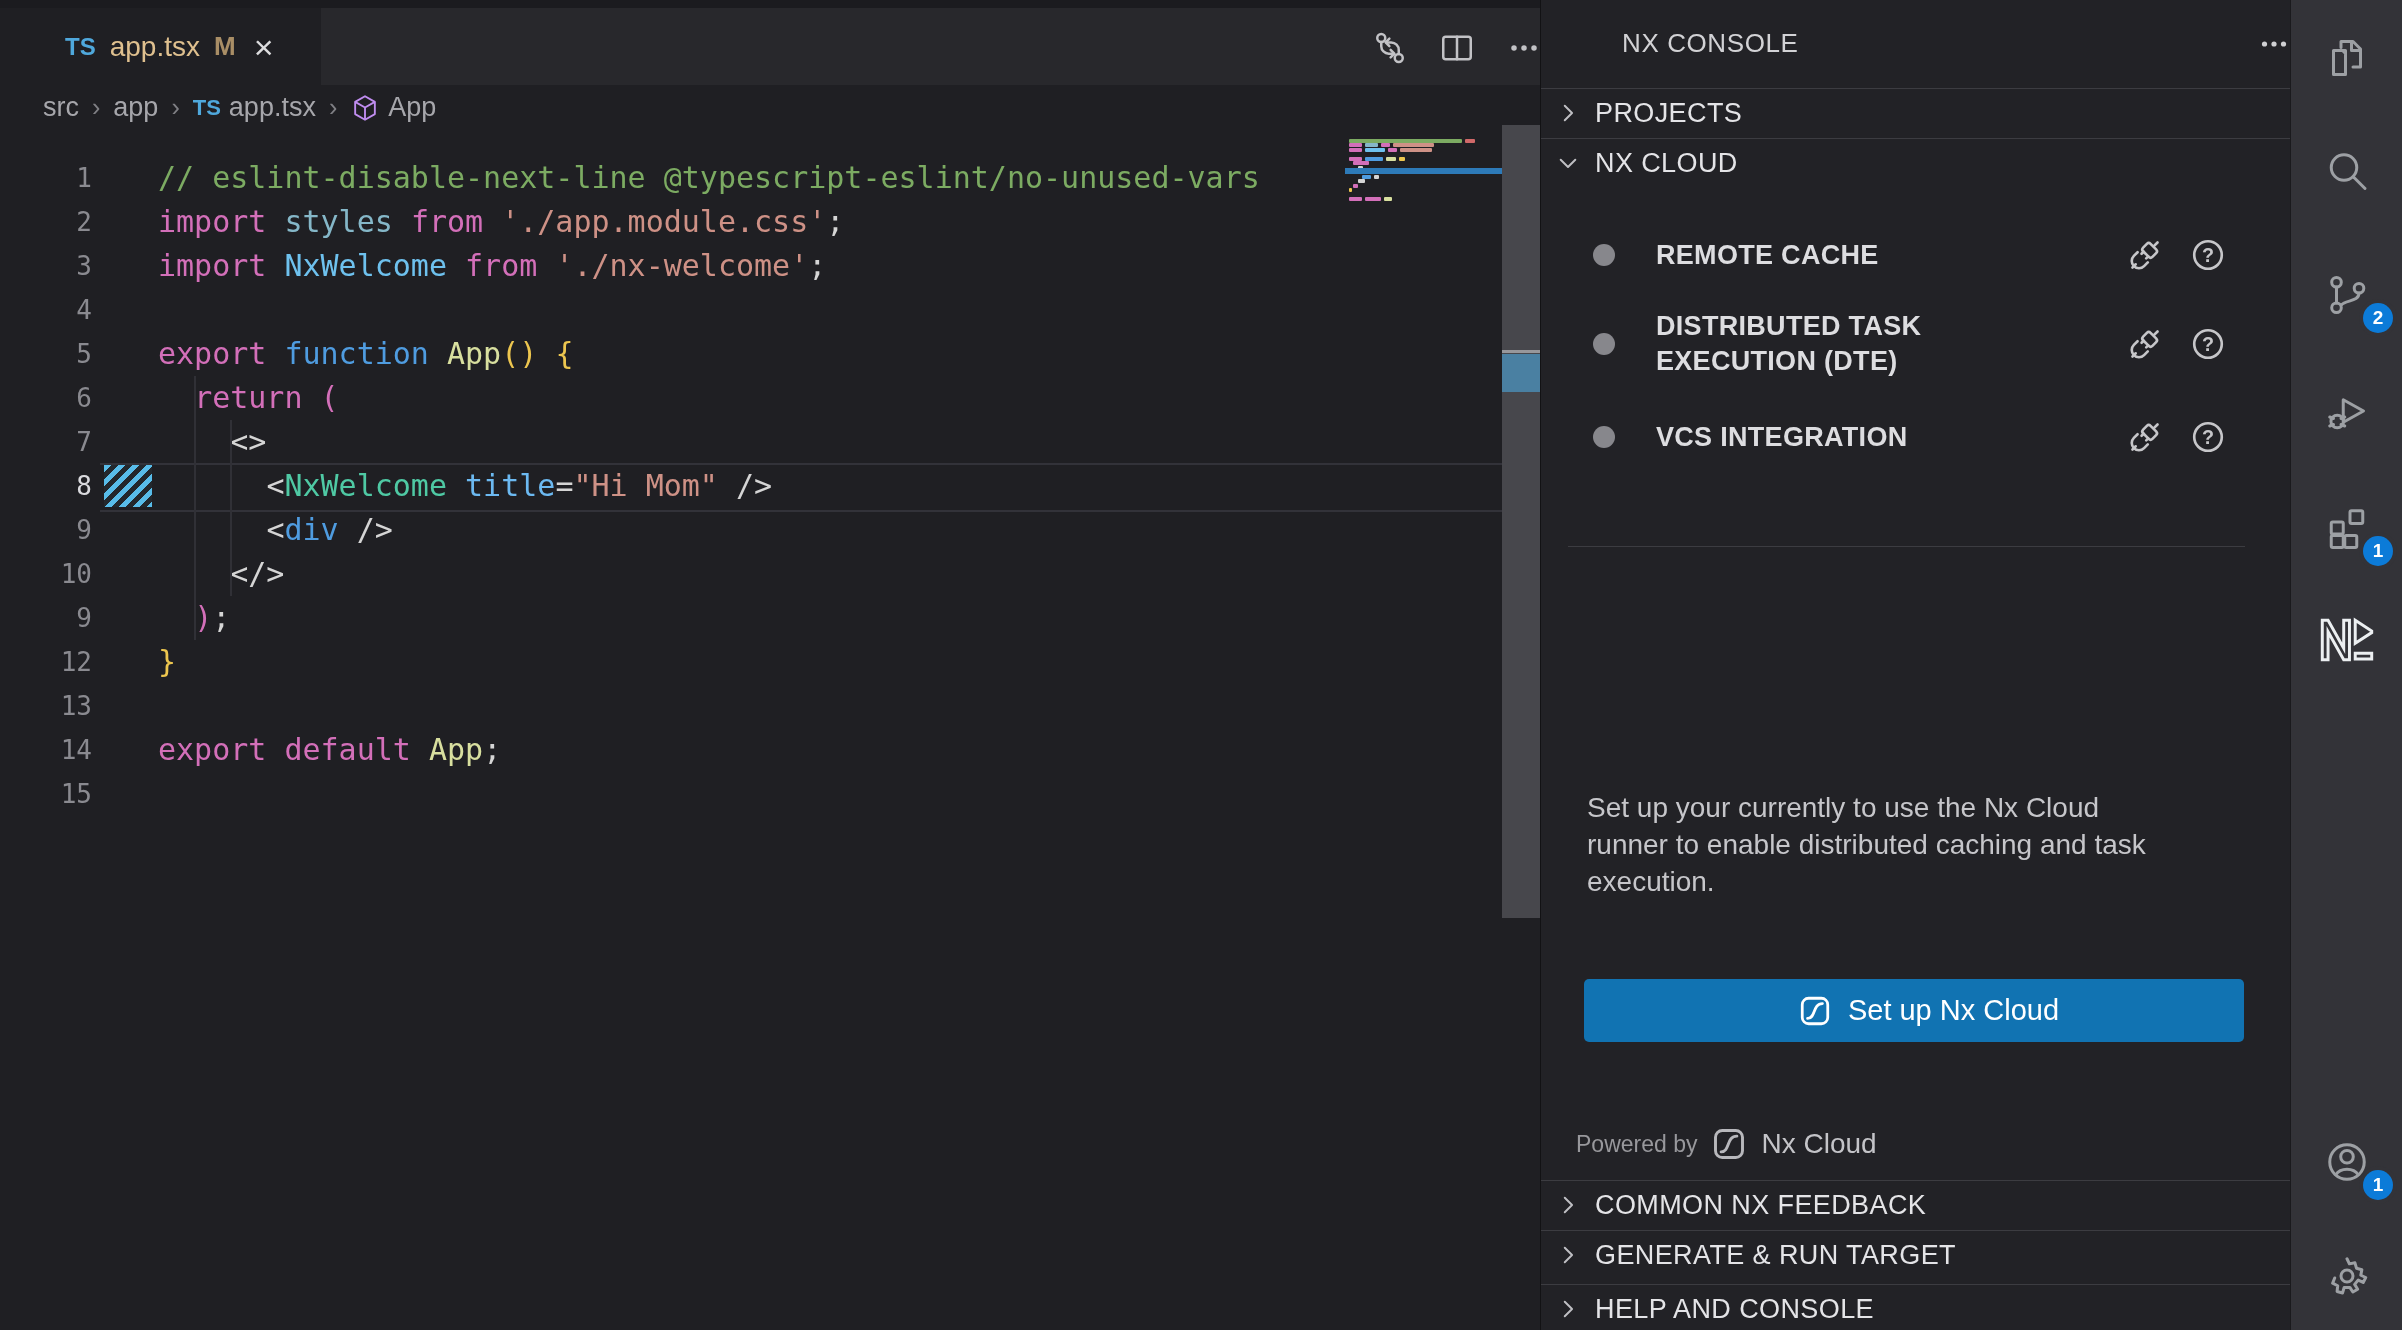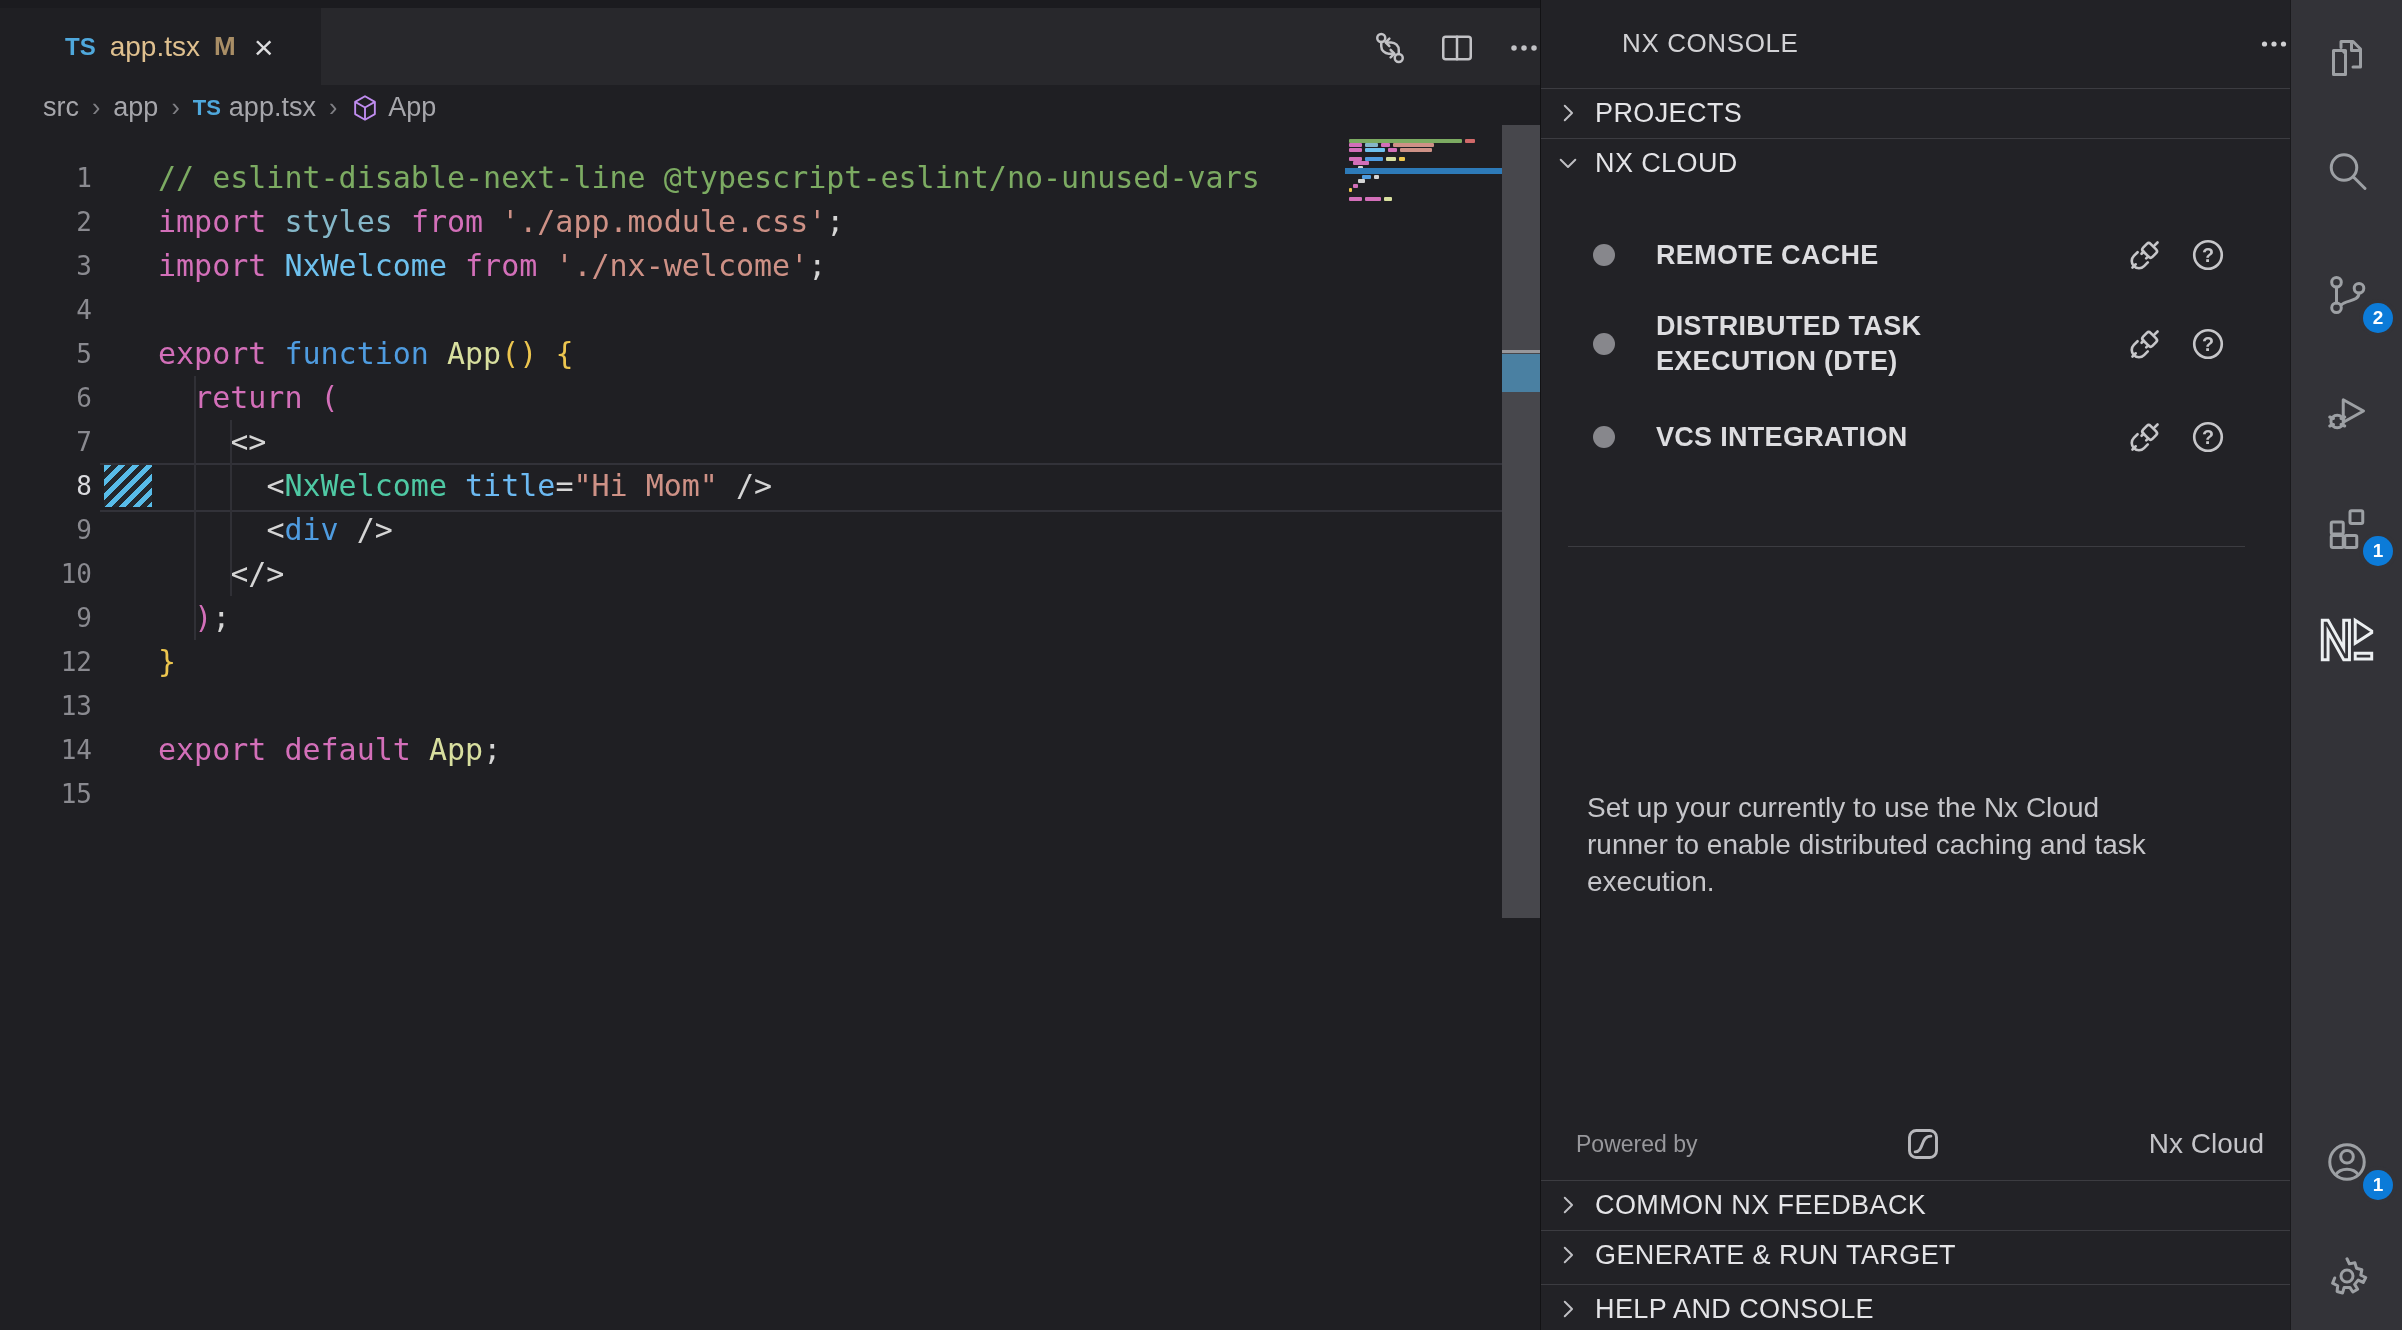--- a/index.html
+++ b/index.html
@@ -58,21 +58,21 @@
   .feat-label{position:absolute;font-size:27px;font-weight:700;color:#dddde0;
               letter-spacing:.3px;white-space:pre-line;line-height:35px;}
   .feat-btn{position:absolute;width:46px;height:46px;color:#c6c6c9;cursor:pointer;
             display:flex;align-items:center;justify-content:center;}
   .para{position:absolute;left:46px;width:660px;font-size:28px;line-height:37px;color:#c6c6ca;
         white-space:pre-line;}
   #setup-btn{left:43px;top:979px;width:660px;height:63px;background:#1173b2;border:none;
              border-radius:5px;color:#ffffff;font-size:29px;font-family:"Liberation Sans",sans-serif;
              display:flex;align-items:center;justify-content:center;gap:16px;cursor:pointer;}
   #powered{left:0;top:1124px;width:688px;height:40px;display:flex;align-items:center;
-           justify-content:space-between;gap:14px;}
+           justify-content:flex-start;gap:14px;}
   #powered-prefix{font-size:23px;color:#98989c;}
   #powered-brand{font-size:28px;color:#c4c4c8;}
 
   
   #activitybar{left:2290px;top:0;width:112px;height:1330px;background:#333338;border-left:1px solid #1a1a1d;}
   .act-item{position:absolute;left:0;width:112px;height:100px;display:flex;align-items:center;
             justify-content:center;color:#9da0a4;cursor:pointer;}
   .act-item.active{color:#eceff1;}
   .badge{position:absolute;width:30px;height:30px;border-radius:50%;background:#0c7bd8;
          color:#fff;font-size:19px;font-weight:700;display:flex;align-items:center;
@@ -308,20 +308,29 @@
         </span>
       </div>
     </div>
 
   <div class="hline" style="left:27px;top:546px;width:677px;"></div>
 
   <div class="para" style="top:789px;">Set up your currently to use the Nx Cloud
 runner to enable distributed caching and task
 execution.</div>
 
+  <button id="setup-btn" class="abs">
+    <span id="setup-btn-icon">
+        <svg width="34" height="34" viewBox="0 0 32 32" fill="none" stroke="currentColor" stroke-width="2.6" stroke-linecap="round">
+          <rect x="4" y="4" width="24" height="24" rx="6"></rect>
+          <path d="M9 23c8 0 4.5-14 14-14"></path>
+        </svg>
+      </span>
+    <span>Set up Nx Cloud</span>
+  </button>
 
   <div id="powered" class="abs">
     <span id="powered-prefix">Powered by</span>
     <span id="powered-logo" style="color:#b8b8bc">
         <svg width="36" height="36" viewBox="0 0 32 32" fill="none" stroke="currentColor" stroke-width="2.6" stroke-linecap="round">
           <rect x="4" y="4" width="24" height="24" rx="6"></rect>
           <path d="M9 23c8 0 4.5-14 14-14"></path>
         </svg>
       </span>
     <span id="powered-brand">Nx Cloud</span>

